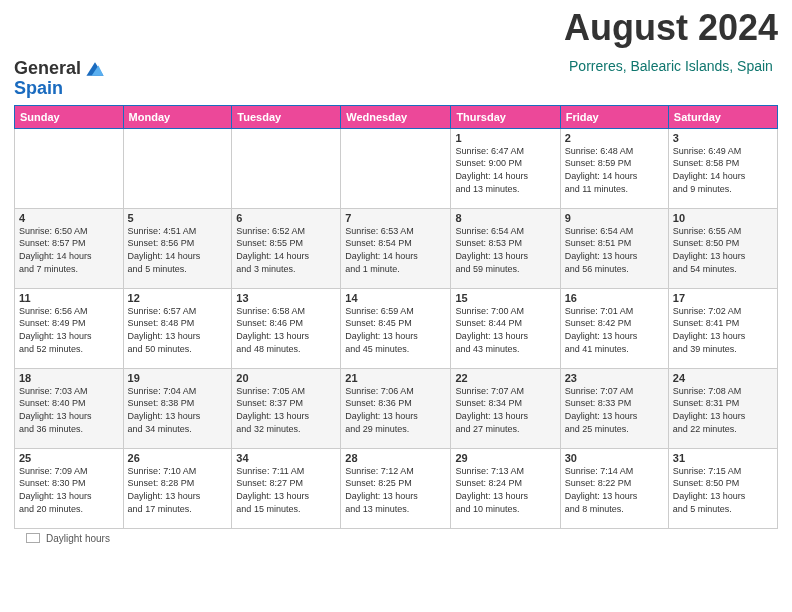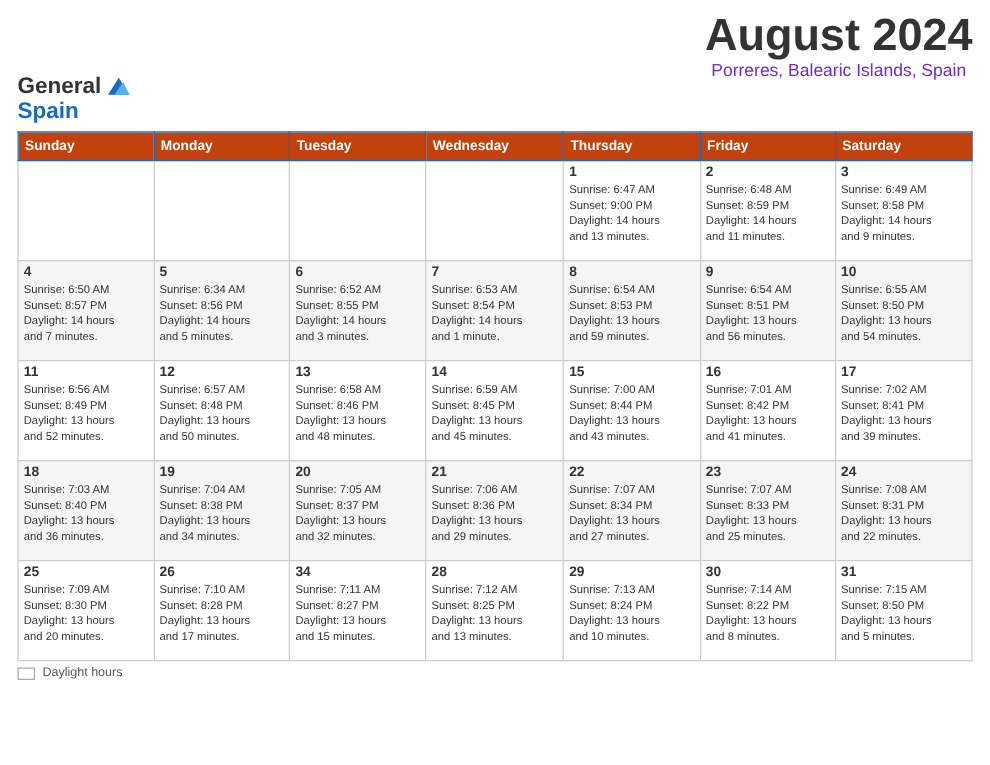--- a/index.html
+++ b/index.html
@@ -44,30 +44,30 @@
       text-align: center;
     }
     .month-title {
       font-size: 36px;
       font-weight: bold;
       color: #333;
       line-height: 1;
     }
     .location {
       font-size: 14px;
-      color: #6d28d9;
-      margin-top: 2px;
+      color: #0f766e;
+      margin-top: 12px;
     }
     .calendar {
       width: 100%;
       border-collapse: collapse;
       font-size: 9.5px;
     }
     .calendar thead th {
-      background-color: #c2410c;
+      background-color: #ec4899;
       color: #fff;
       text-align: left;
       padding: 5px 5px;
       font-size: 11px;
       font-weight: bold;
       border: 1px solid #1a6bbf;
     }
     .calendar tbody td {
       border: 1px solid #ccc;
       vertical-align: top;
@@ -94,20 +94,21 @@
     .empty-cell {
       background: #fff !important;
     }
     .footer {
       margin-top: 4px;
       font-size: 10px;
       color: #555;
       display: flex;
       align-items: center;
       gap: 6px;
+      margin-left: 12px;
     }
     .footer-box {
       width: 14px;
       height: 10px;
       background: #fff;
       border: 1px solid #aaa;
       display: inline-block;
     }
   </style>
 </head>
@@ -178,21 +179,21 @@
         <tr>
           <td>
             <span class="day-number">4</span>
             <div class="day-info" style="white-space: pre-line;">Sunrise: 6:50 AM
 Sunset: 8:57 PM
 Daylight: 14 hours
 and 7 minutes.</div>
           </td>
           <td>
             <span class="day-number">5</span>
-            <div class="day-info" style="white-space: pre-line;">Sunrise: 6:34 AM
+            <div class="day-info" style="white-space: pre-line;">Sunrise: 4:51 AM
 Sunset: 8:56 PM
 Daylight: 14 hours
 and 5 minutes.</div>
           </td>
           <td>
             <span class="day-number">6</span>
             <div class="day-info" style="white-space: pre-line;">Sunrise: 6:52 AM
 Sunset: 8:55 PM
 Daylight: 14 hours
 and 3 minutes.</div>

